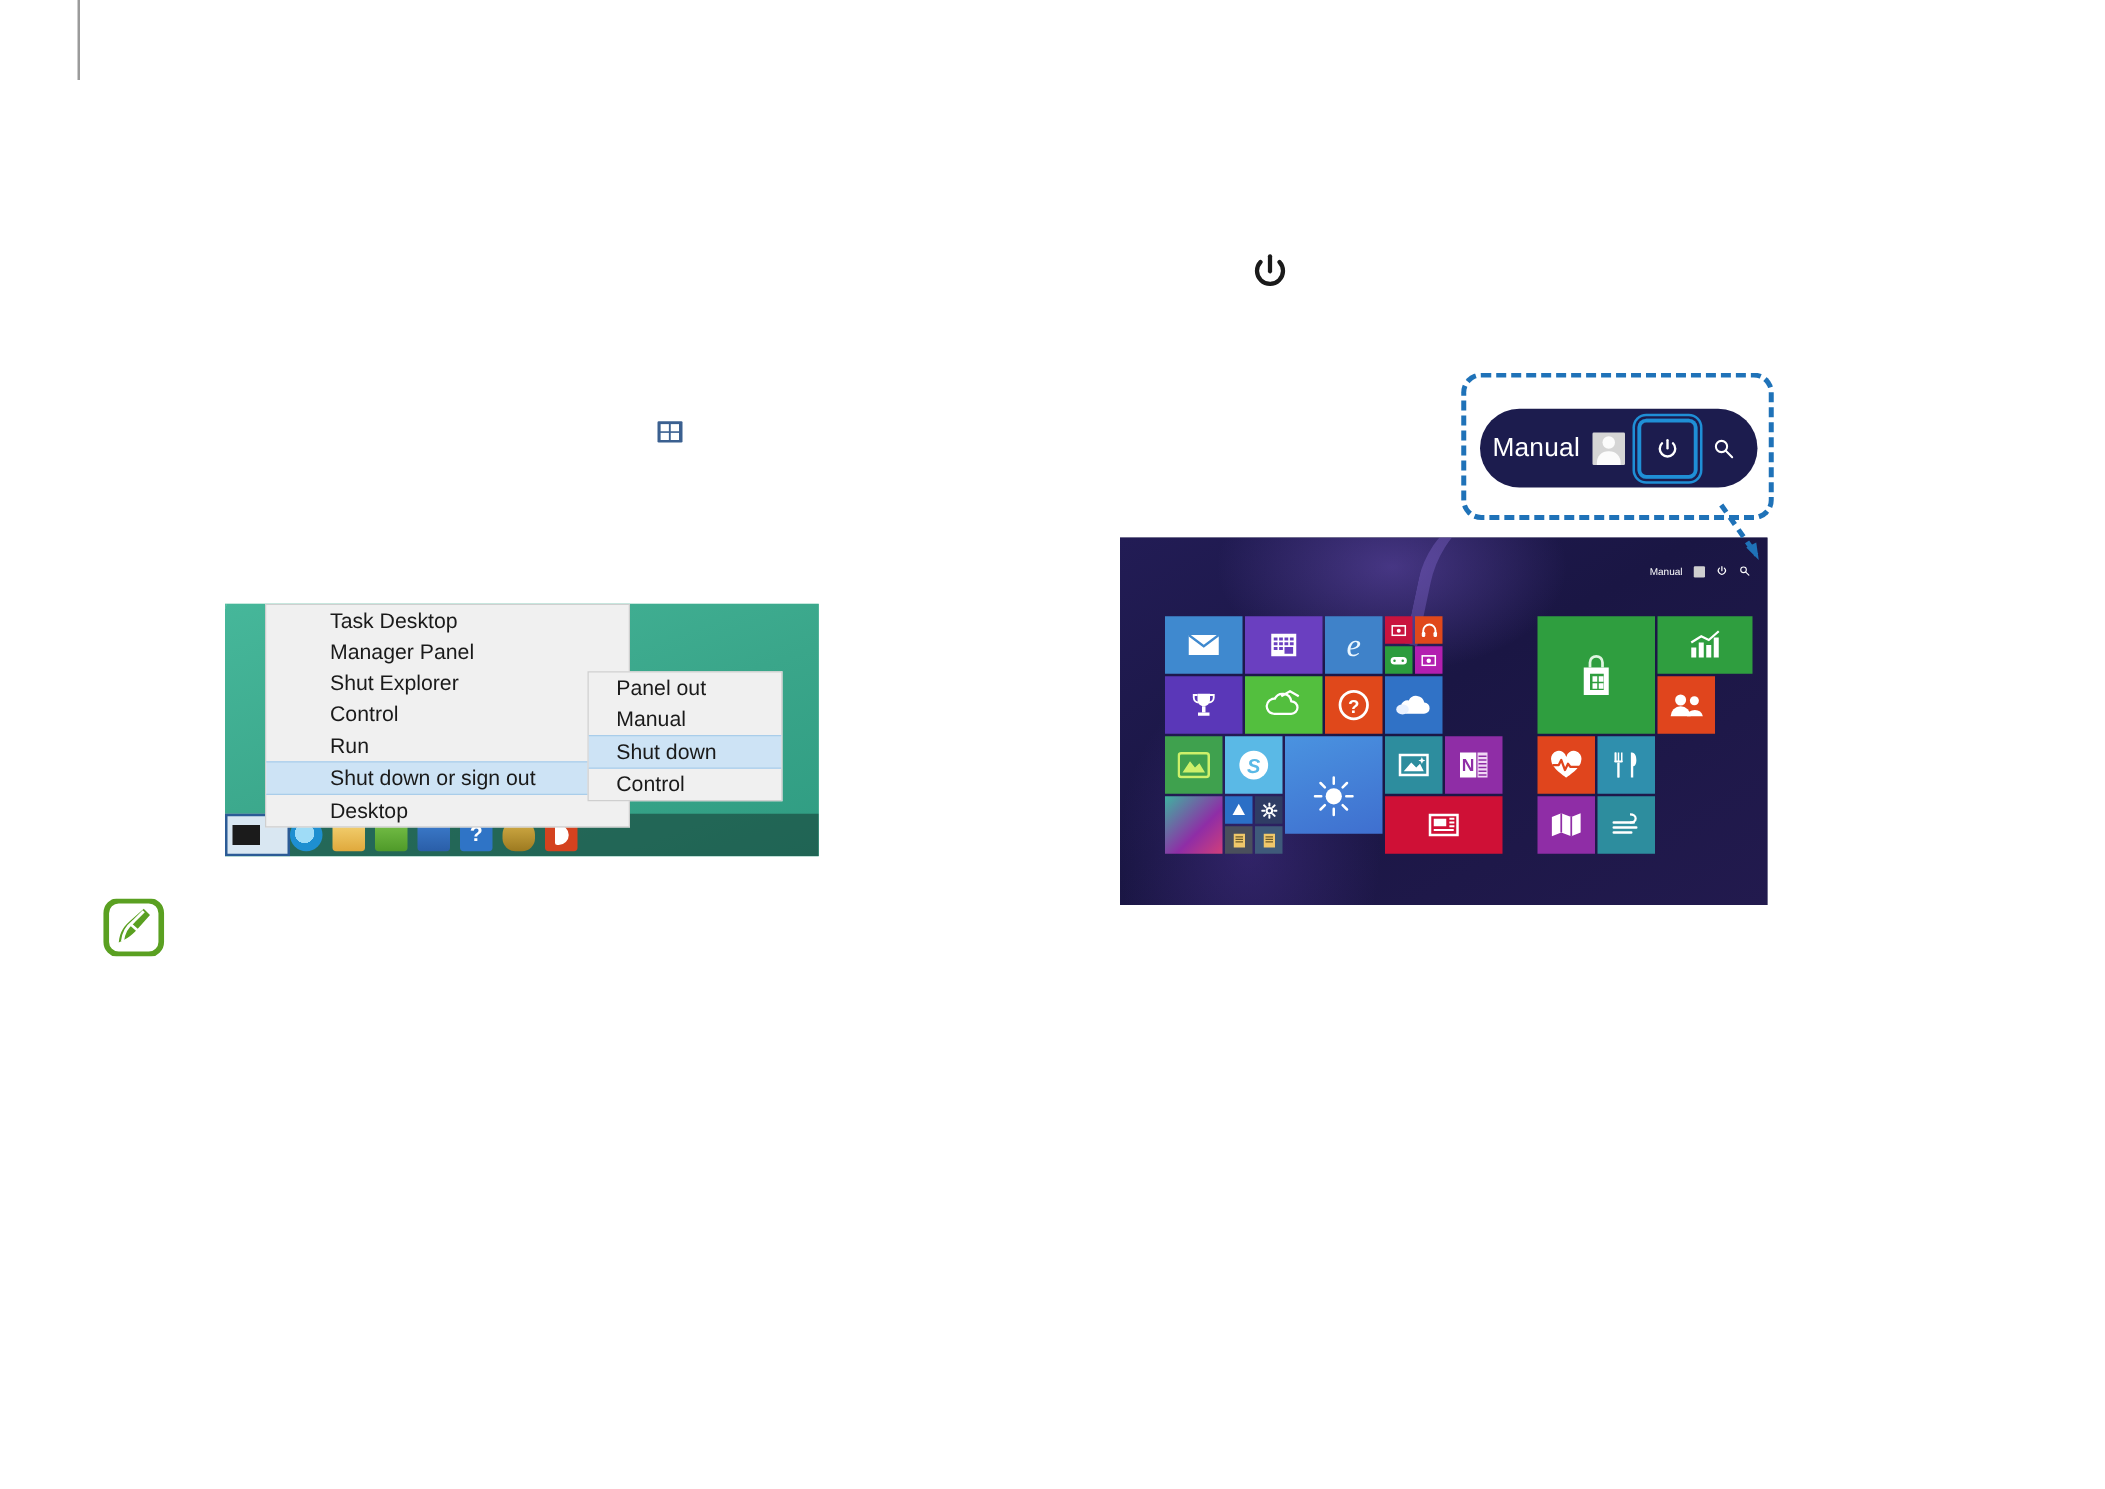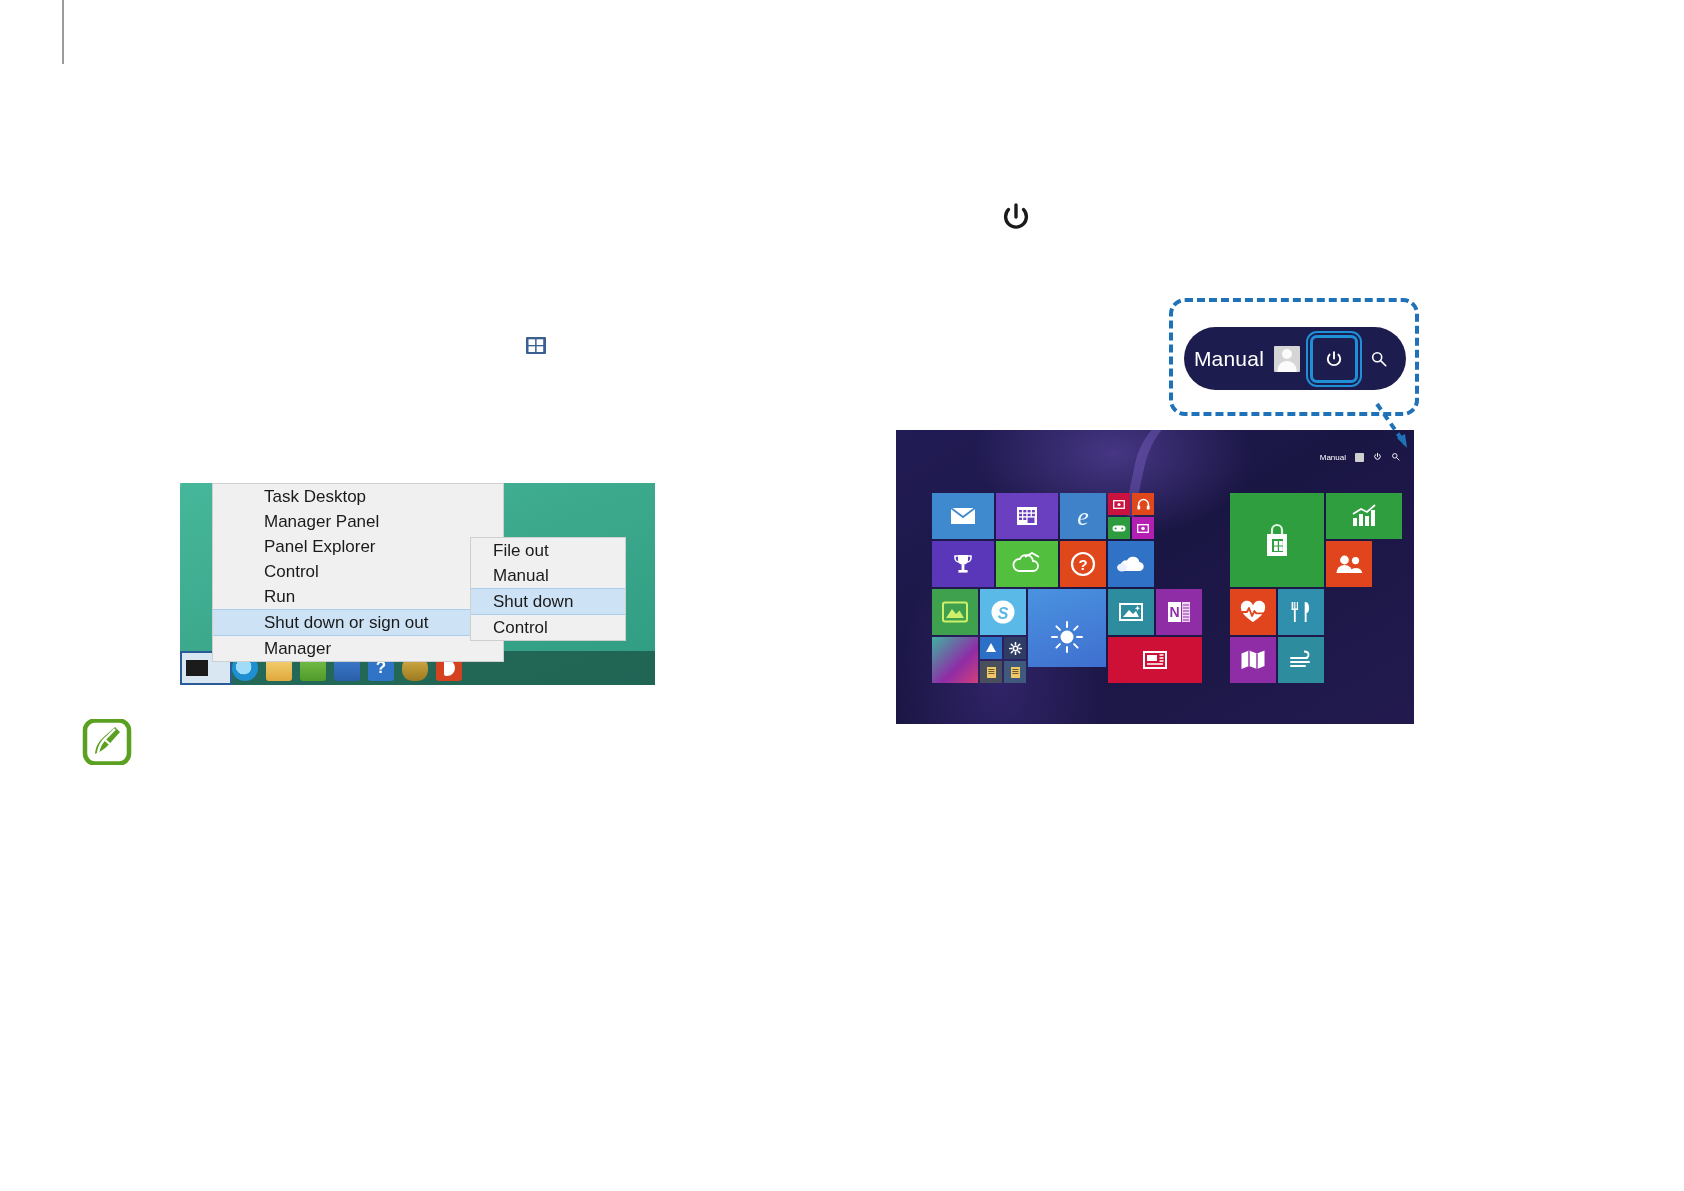--- a/index.html
+++ b/index.html
@@ -182,40 +182,40 @@
       </div>
 
     <div class="ctx-menu">
       <div class="ctx-item">
         <span>Task Desktop</span>
       </div>
       <div class="ctx-item">
         <span>Manager Panel</span>
       </div>
       <div class="ctx-item">
-        <span>Panel Explorer</span>
+        <span>Shut Explorer</span>
       </div>
       <div class="ctx-item">
         <span>Control</span>
       </div>
       <div class="ctx-item">
         <span>Run</span>
       </div>
       <div class="ctx-item sel">
         <span>Shut down or sign out</span>
         <span class="ctx-arrow">▶</span>
       </div>
       <div class="ctx-item">
-        <span>Manager</span>
+        <span>Desktop</span>
       </div>
     </div>
 
     <div class="ctx-sub">
       <div class="ctx-item">
-        <span>File out</span>
+        <span>Panel out</span>
       </div>
       <div class="ctx-item">
         <span>Manual</span>
       </div>
       <div class="ctx-item sel">
         <span>Shut down</span>
       </div>
       <div class="ctx-item">
         <span>Control</span>
       </div>

